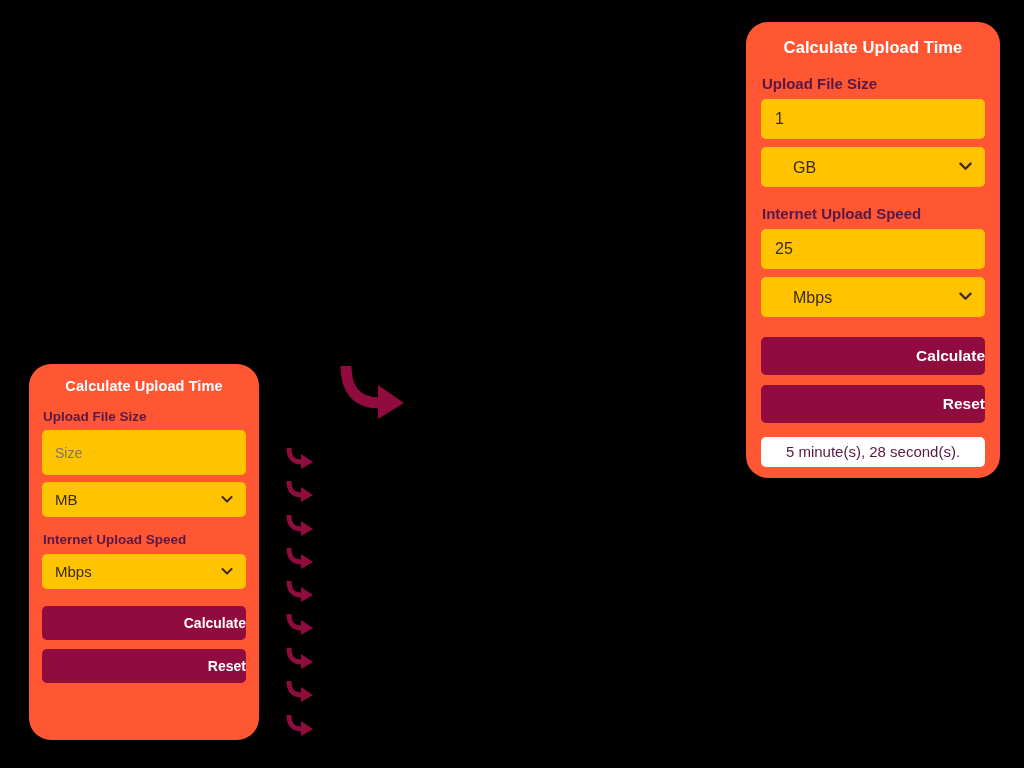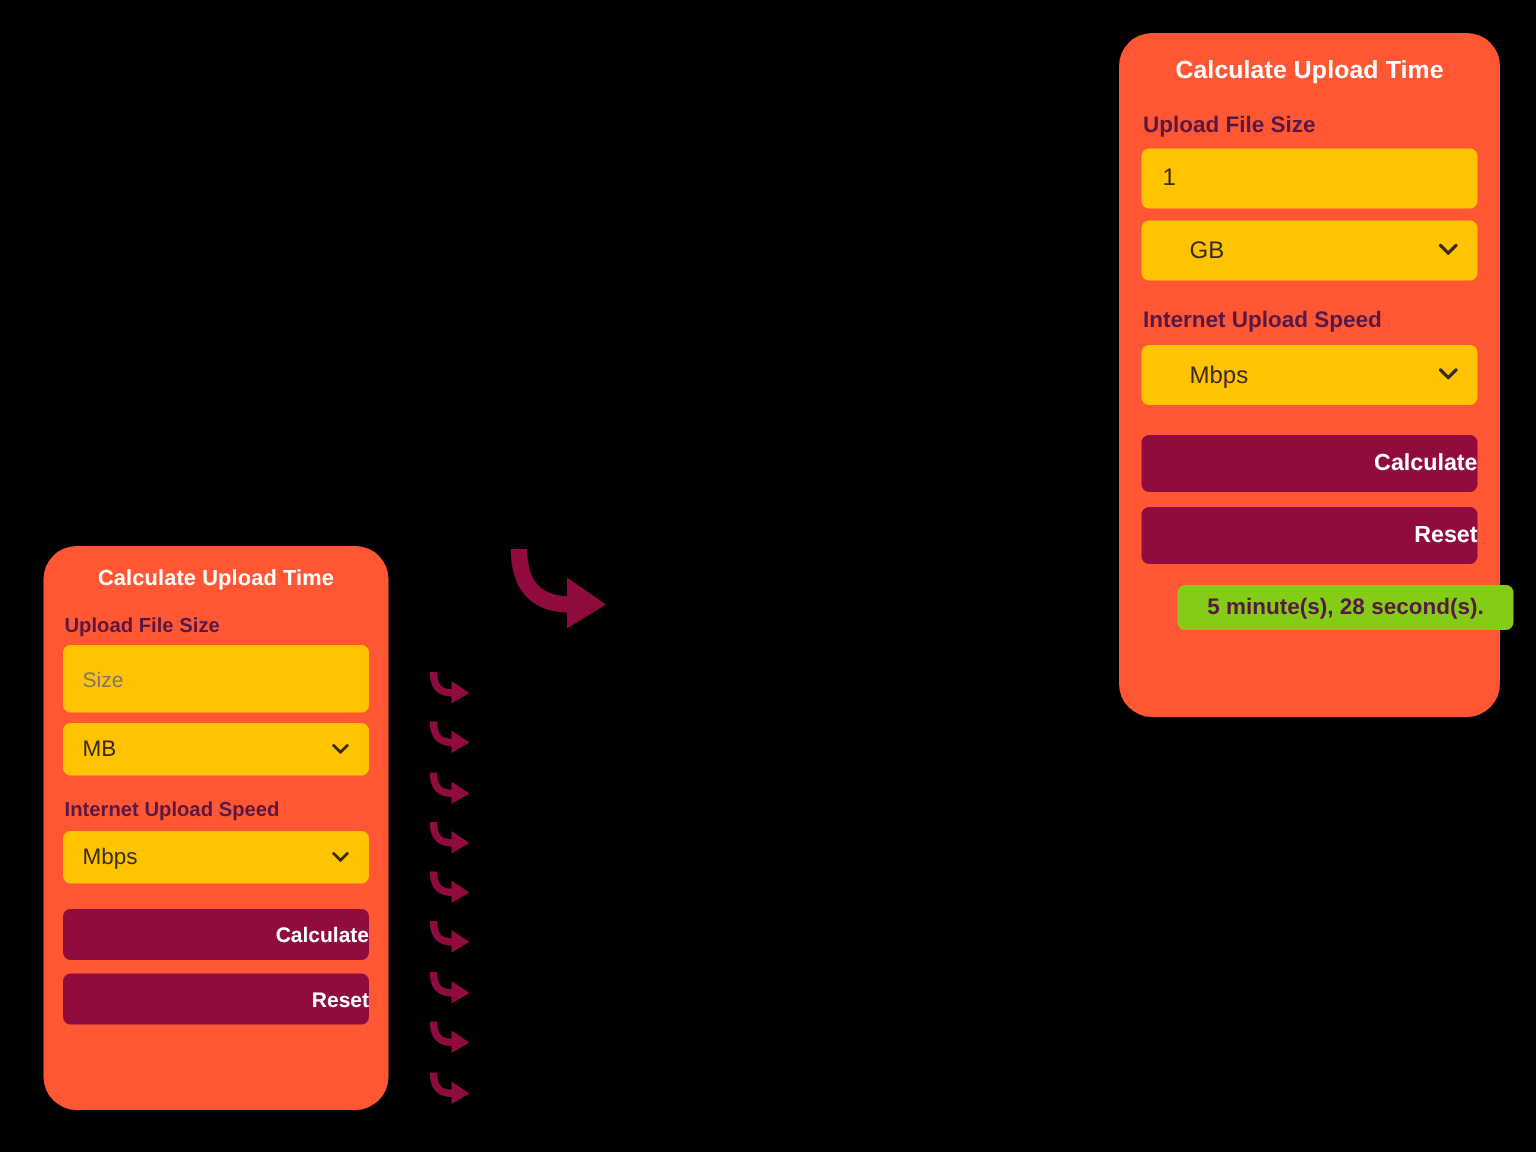--- a/index.html
+++ b/index.html
@@ -86,26 +86,25 @@
     border-radius: 5px;
     font-weight: bold;
     font-family: "Liberation Sans", sans-serif;
     text-align: right;
     cursor: pointer;
   }
 
   .result-box {
     display: block;
     width: 100%;
-    background: #84cc16;
+    background: #ffffff;
     color: #581845;
     border-radius: 5px;
-    font-weight: bold;
+    font-weight: normal;
     text-align: center;
-    margin-left: 24px;
   }
 
   
   #card-right { left: 746px; top: 22px; width: 254px; height: 456px; }
   #card-right .card-title   { font-size: 16.5px; margin: 16px 0 0 0; }
   #card-right .field-label  { font-size: 15px; margin: 18px 0 7px 16px; }
   #card-right .pad          { padding: 0 15px; }
   #card-right .text-input   { height: 40px; font-size: 16px; padding: 0 14px; }
   #card-right .select-box   { height: 40px; font-size: 16px; padding: 0 32px; margin-top: 8px; }
   #card-right .action-btn   { height: 38px; font-size: 15.5px; margin-top: 10px; }
@@ -149,20 +148,21 @@
           <svg width="13" height="9" viewBox="0 0 13 9">
               <path d="M1.4 1.6 L6.5 6.7 L11.6 1.6" stroke="#3a2a1a" stroke-width="2.2" fill="none" stroke-linecap="round" stroke-linejoin="round"></path>
             </svg>
         </span>
       </div>
     </div>
 
     <label class="field-label">Internet Upload Speed</label>
 
     <div class="pad">
+      <input class="text-input" type="text" value="25" style="">
 
       <div class="select-wrap">
         <select class="select-box">
           <option>Mbps</option>
         </select>
         <span class="chev">
           <svg width="13" height="9" viewBox="0 0 13 9">
               <path d="M1.4 1.6 L6.5 6.7 L11.6 1.6" stroke="#3a2a1a" stroke-width="2.2" fill="none" stroke-linecap="round" stroke-linejoin="round"></path>
             </svg>
         </span>

